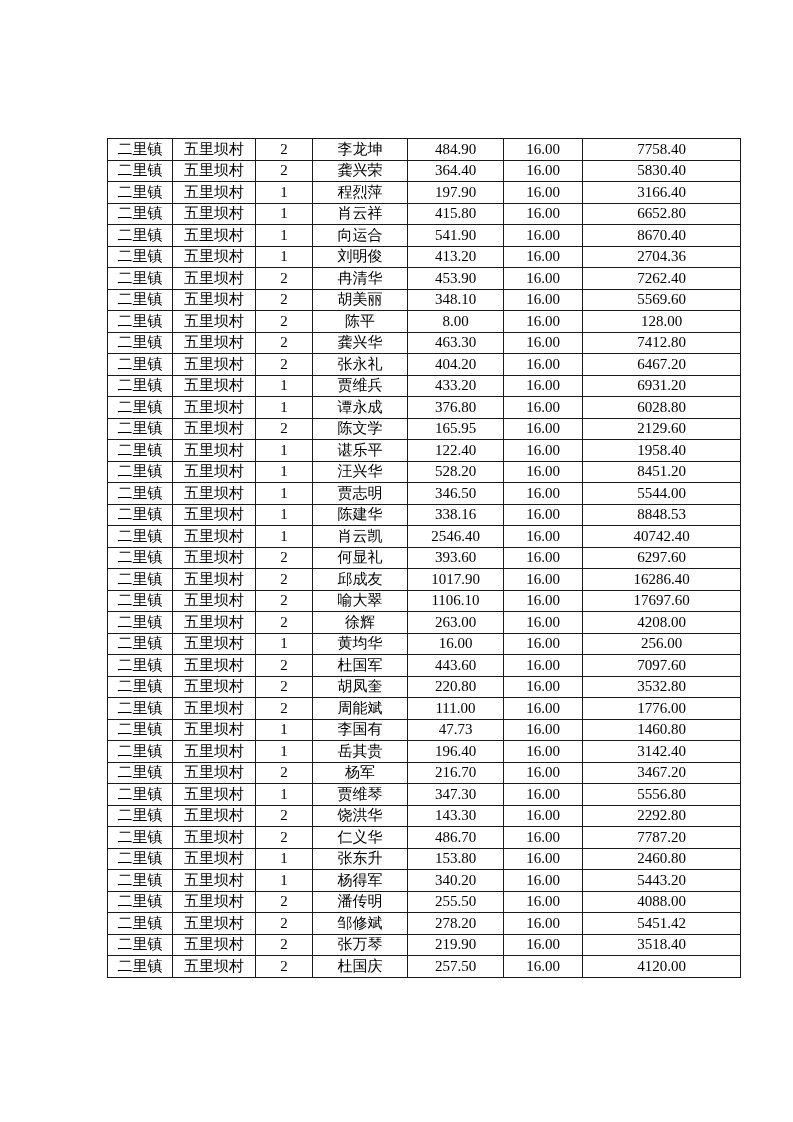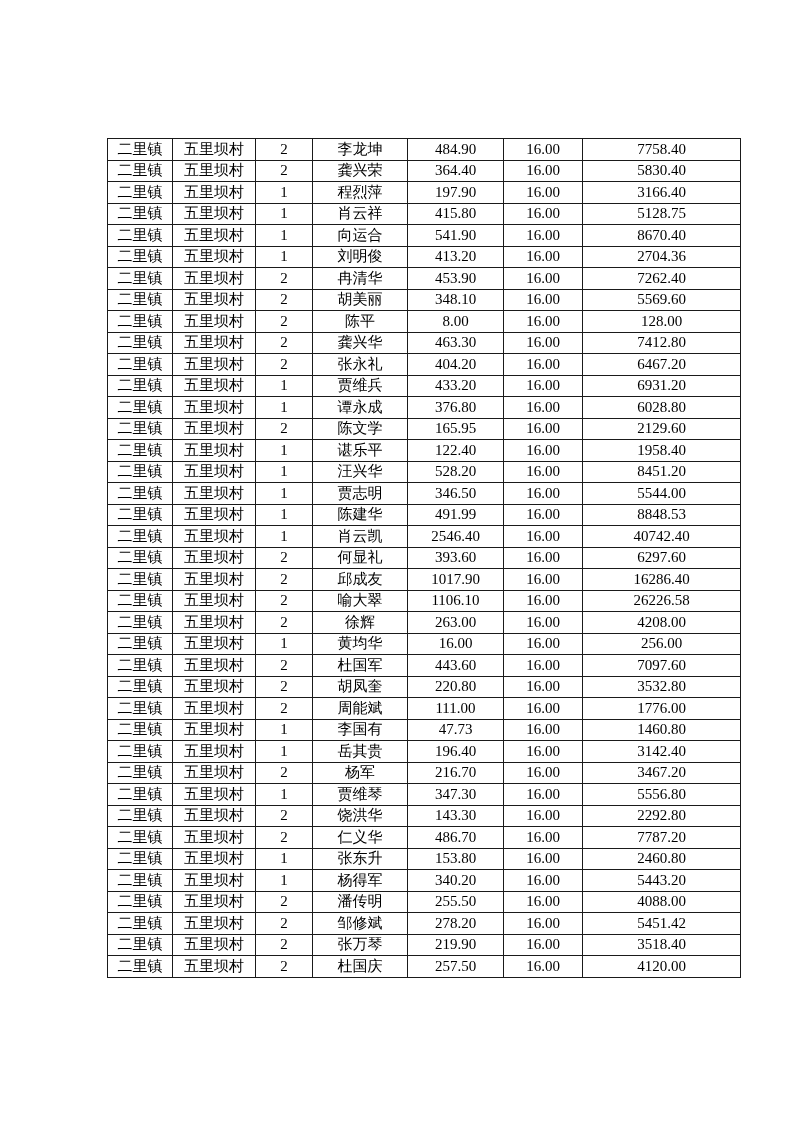--- a/index.html
+++ b/index.html
@@ -82,21 +82,21 @@
           <td>16.00</td>
           <td>3166.40</td>
         </tr>
         <tr>
           <td>二里镇</td>
           <td>五里坝村</td>
           <td>1</td>
           <td>肖云祥</td>
           <td>415.80</td>
           <td>16.00</td>
-          <td>5128.75</td>
+          <td>6652.80</td>
         </tr>
         <tr>
           <td>二里镇</td>
           <td>五里坝村</td>
           <td>1</td>
           <td>向运合</td>
           <td>541.90</td>
           <td>16.00</td>
           <td>8670.40</td>
         </tr>
@@ -206,21 +206,21 @@
           <td>贾志明</td>
           <td>346.50</td>
           <td>16.00</td>
           <td>5544.00</td>
         </tr>
         <tr>
           <td>二里镇</td>
           <td>五里坝村</td>
           <td>1</td>
           <td>陈建华</td>
-          <td>491.99</td>
+          <td>338.16</td>
           <td>16.00</td>
           <td>8848.53</td>
         </tr>
         <tr>
           <td>二里镇</td>
           <td>五里坝村</td>
           <td>1</td>
           <td>肖云凯</td>
           <td>2546.40</td>
           <td>16.00</td>
@@ -244,21 +244,21 @@
           <td>16.00</td>
           <td>16286.40</td>
         </tr>
         <tr>
           <td>二里镇</td>
           <td>五里坝村</td>
           <td>2</td>
           <td>喻大翠</td>
           <td>1106.10</td>
           <td>16.00</td>
-          <td>26226.58</td>
+          <td>17697.60</td>
         </tr>
         <tr>
           <td>二里镇</td>
           <td>五里坝村</td>
           <td>2</td>
           <td>徐辉</td>
           <td>263.00</td>
           <td>16.00</td>
           <td>4208.00</td>
         </tr>

